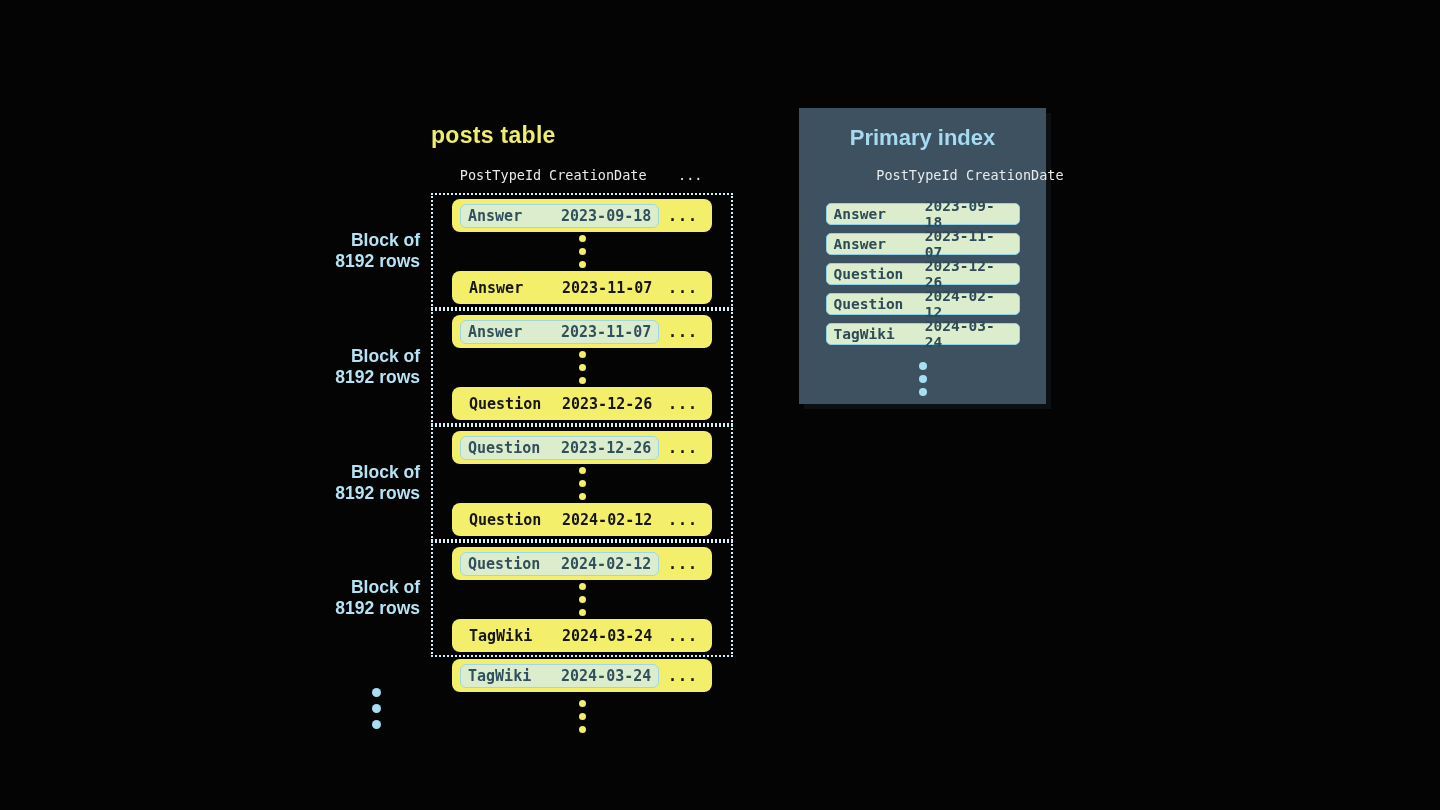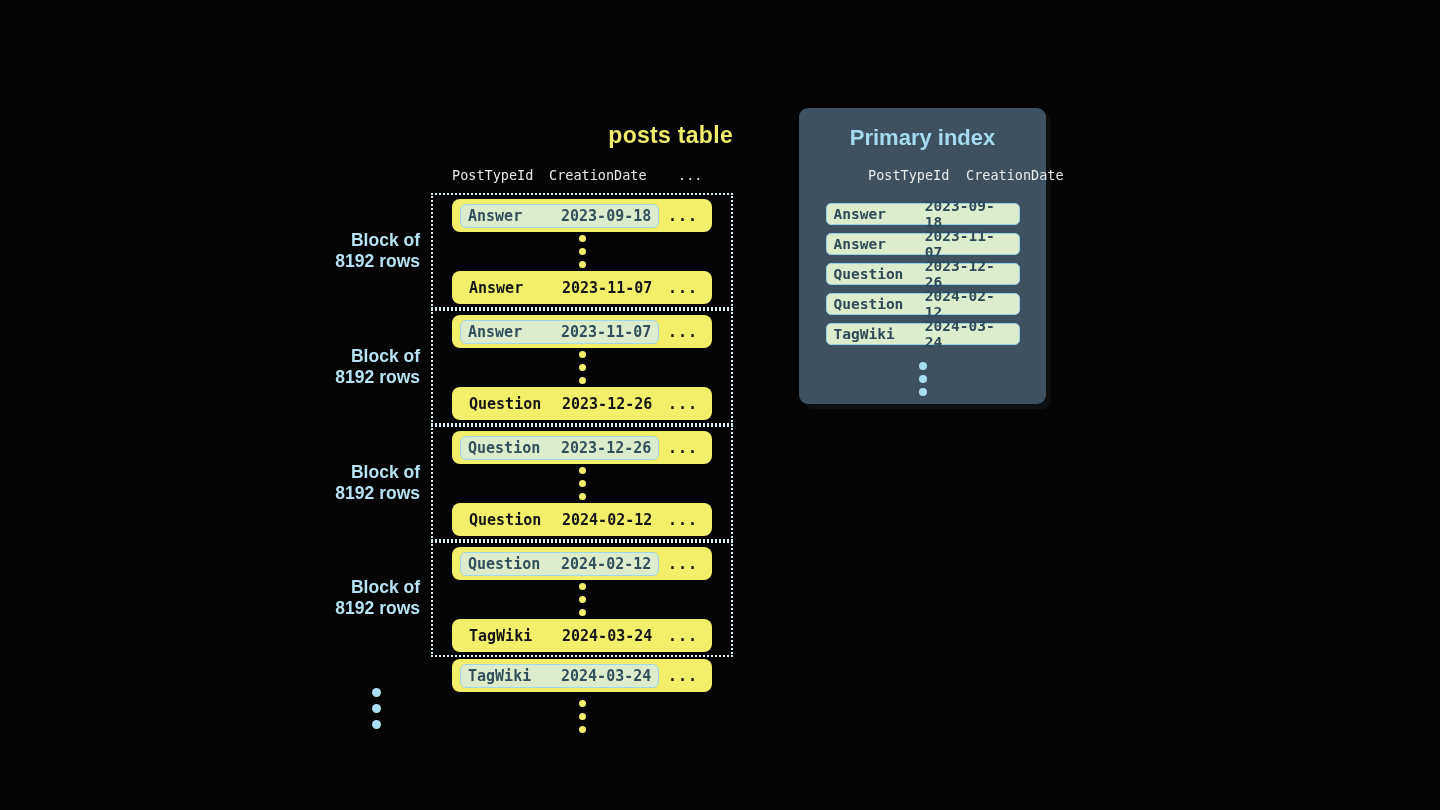--- a/index.html
+++ b/index.html
@@ -24,29 +24,29 @@
     width:1440px;height:810px;
     background:var(--bg);
     overflow:hidden;
     font-family:"Liberation Sans", sans-serif;
   }
   .mono{font-family:"DejaVu Sans Mono", monospace;}
 
   
   .posts-title{
     position:absolute;left:431px;top:122px;width:302px;
-    text-align:right;font-size:23px;font-weight:600;
+    text-align:left;font-size:23px;font-weight:600;
     color:var(--yellow-text);letter-spacing:.3px;
   }
   .col-header{
     position:absolute;font-size:13.5px;color:var(--header-gray);
     white-space:nowrap;font-weight:500;
   }
   .posts-col-header{left:452px;top:167px;}
-  .col-header .c1{display:inline-block;width:97px;}
+  .col-header .c1{display:inline-block;width:97px;text-align:center;}
   .col-header .c2{display:inline-block;width:129px;}
 
   .blocks{position:absolute;left:431px;top:193px;width:302px;}
   .block{
     width:302px;height:116px;
     border:2px dotted var(--dotted);
     display:flex;flex-direction:column;
     justify-content:space-between;align-items:center;
     padding:4px 0;
   }
@@ -82,21 +82,21 @@
     color:var(--blue-text);
     font-weight:bold;
   }
   .trailing-row{position:absolute;left:452px;top:659px;}
   .trailing-dots{position:absolute;left:572px;top:697px;width:20px;}
   .left-dots{position:absolute;left:367px;top:684px;width:18px;}
 
   
   .panel{
     position:absolute;left:799px;top:108px;width:247px;height:296px;
-    background:var(--panel-bg);border-radius:9px;
+    background:var(--panel-bg);border-radius:0;
     box-shadow:5px 5px 0 #0d1013;
   }
   .panel-title{
     position:absolute;top:17px;left:0;width:247px;text-align:center;
     font-size:22px;font-weight:600;color:var(--panel-title);
   }
   .panel-col-header{left:868px;top:167px;}
   .panel-col-header .c1{width:98px;}
   .panel-rows{position:absolute;top:95px;left:0;width:247px;
     display:flex;flex-direction:column;align-items:center;}

